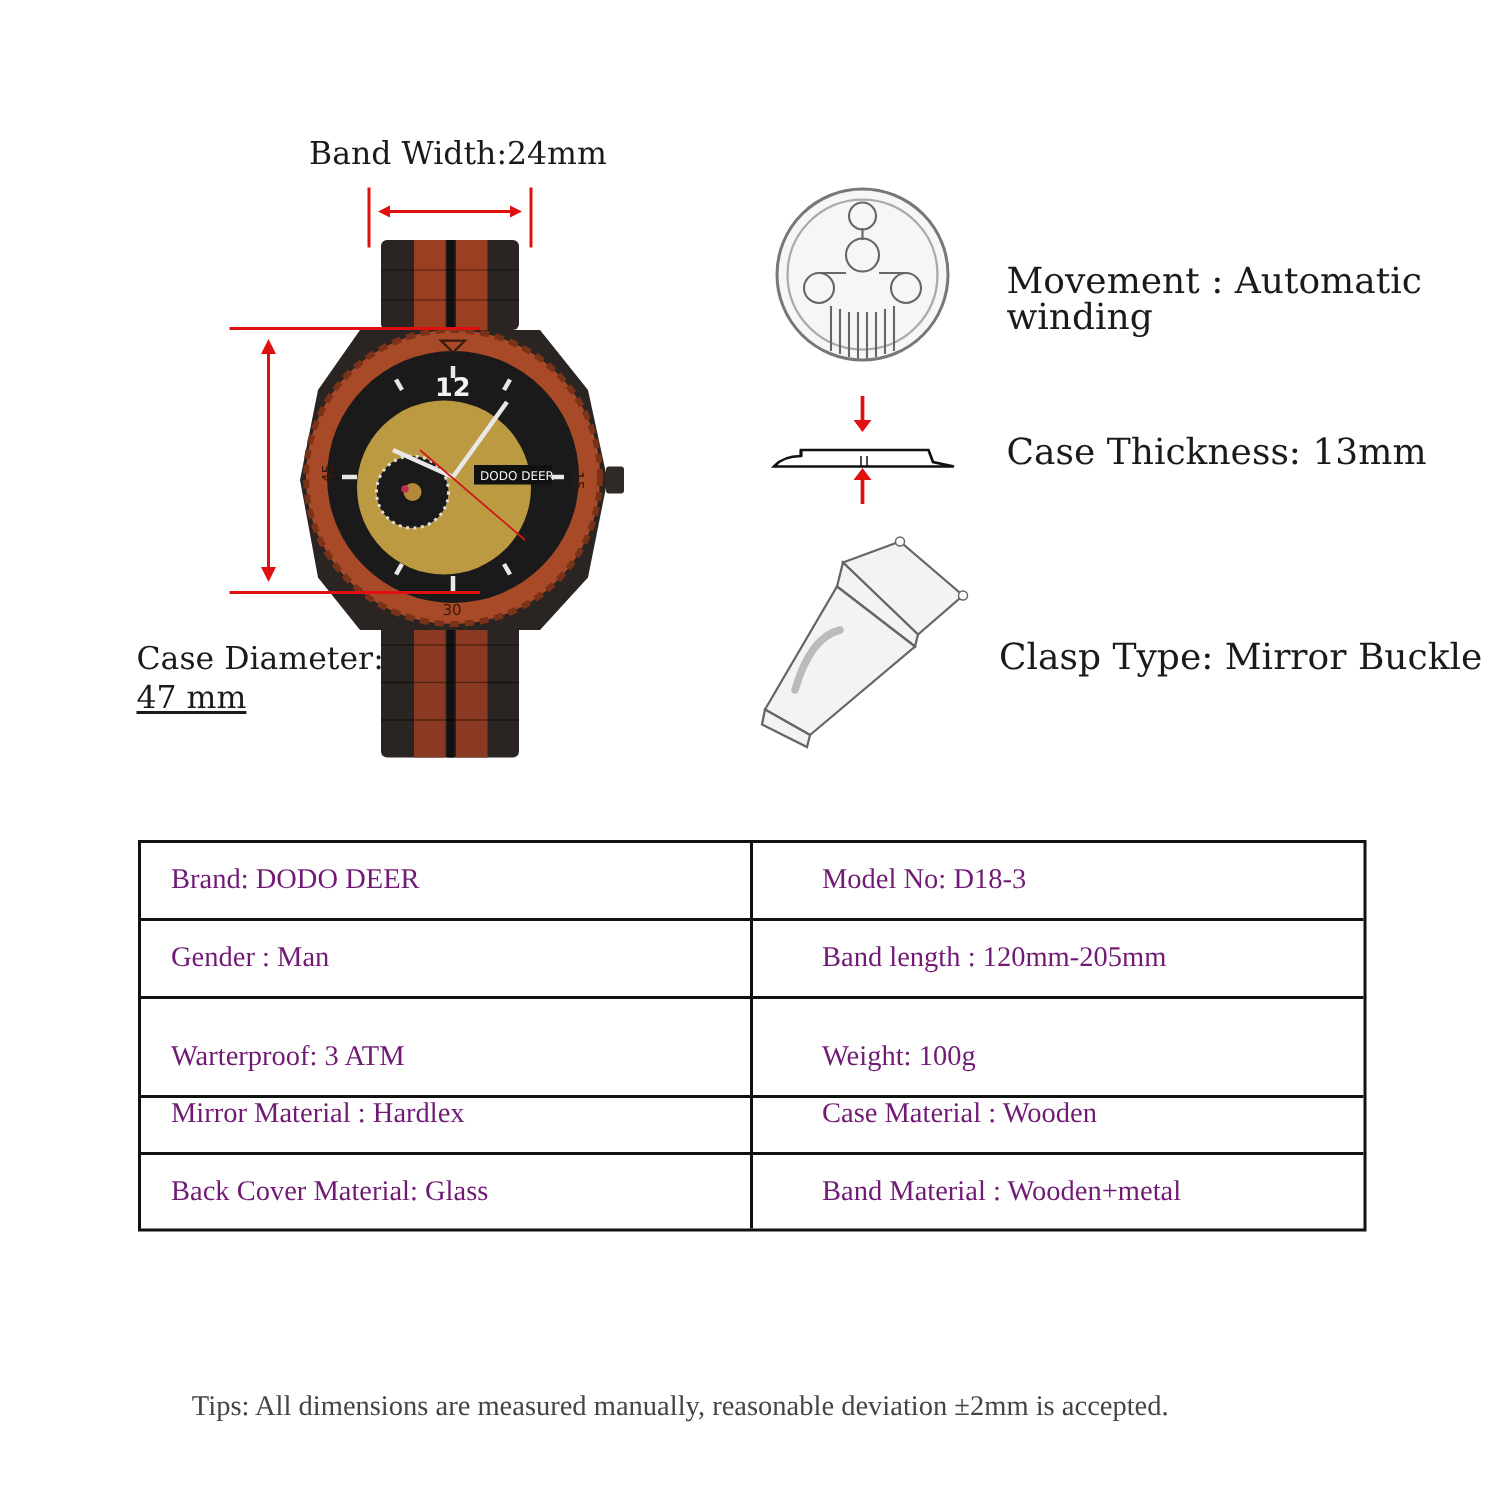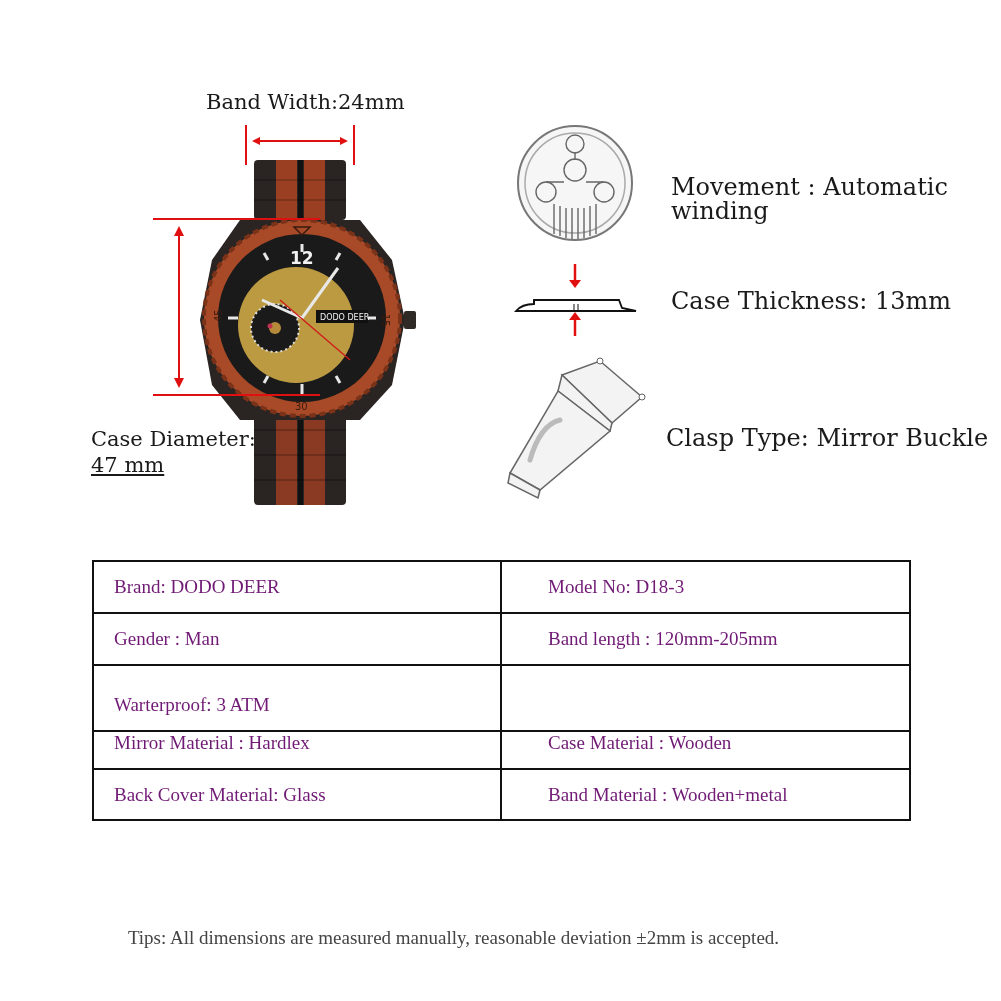--- a/index.html
+++ b/index.html
@@ -143,20 +143,21 @@
   <div class="row" style="top:0px;">
     <div class="cell l">Brand: DODO DEER</div>
     <div class="cell r">Model No: D18-3</div>
   </div>
   <div class="row" style="top:52px;">
     <div class="cell l">Gender : Man</div>
     <div class="cell r">Band length : 120mm-205mm</div>
   </div>
   <div class="row" style="top:104px;margin-top:14px;">
     <div class="cell l">Warterproof: 3 ATM</div>
+    <div class="cell r">Weight: 100g</div>
   </div>
   <div class="row" style="top:156px;">
     <div class="cell l">Mirror Material : Hardlex</div>
     <div class="cell r">Case Material :  Wooden</div>
   </div>
   <div class="row" style="top:208px;">
     <div class="cell l">Back Cover Material: Glass</div>
     <div class="cell r">Band Material :  Wooden+metal</div>
   </div>
 </div>

